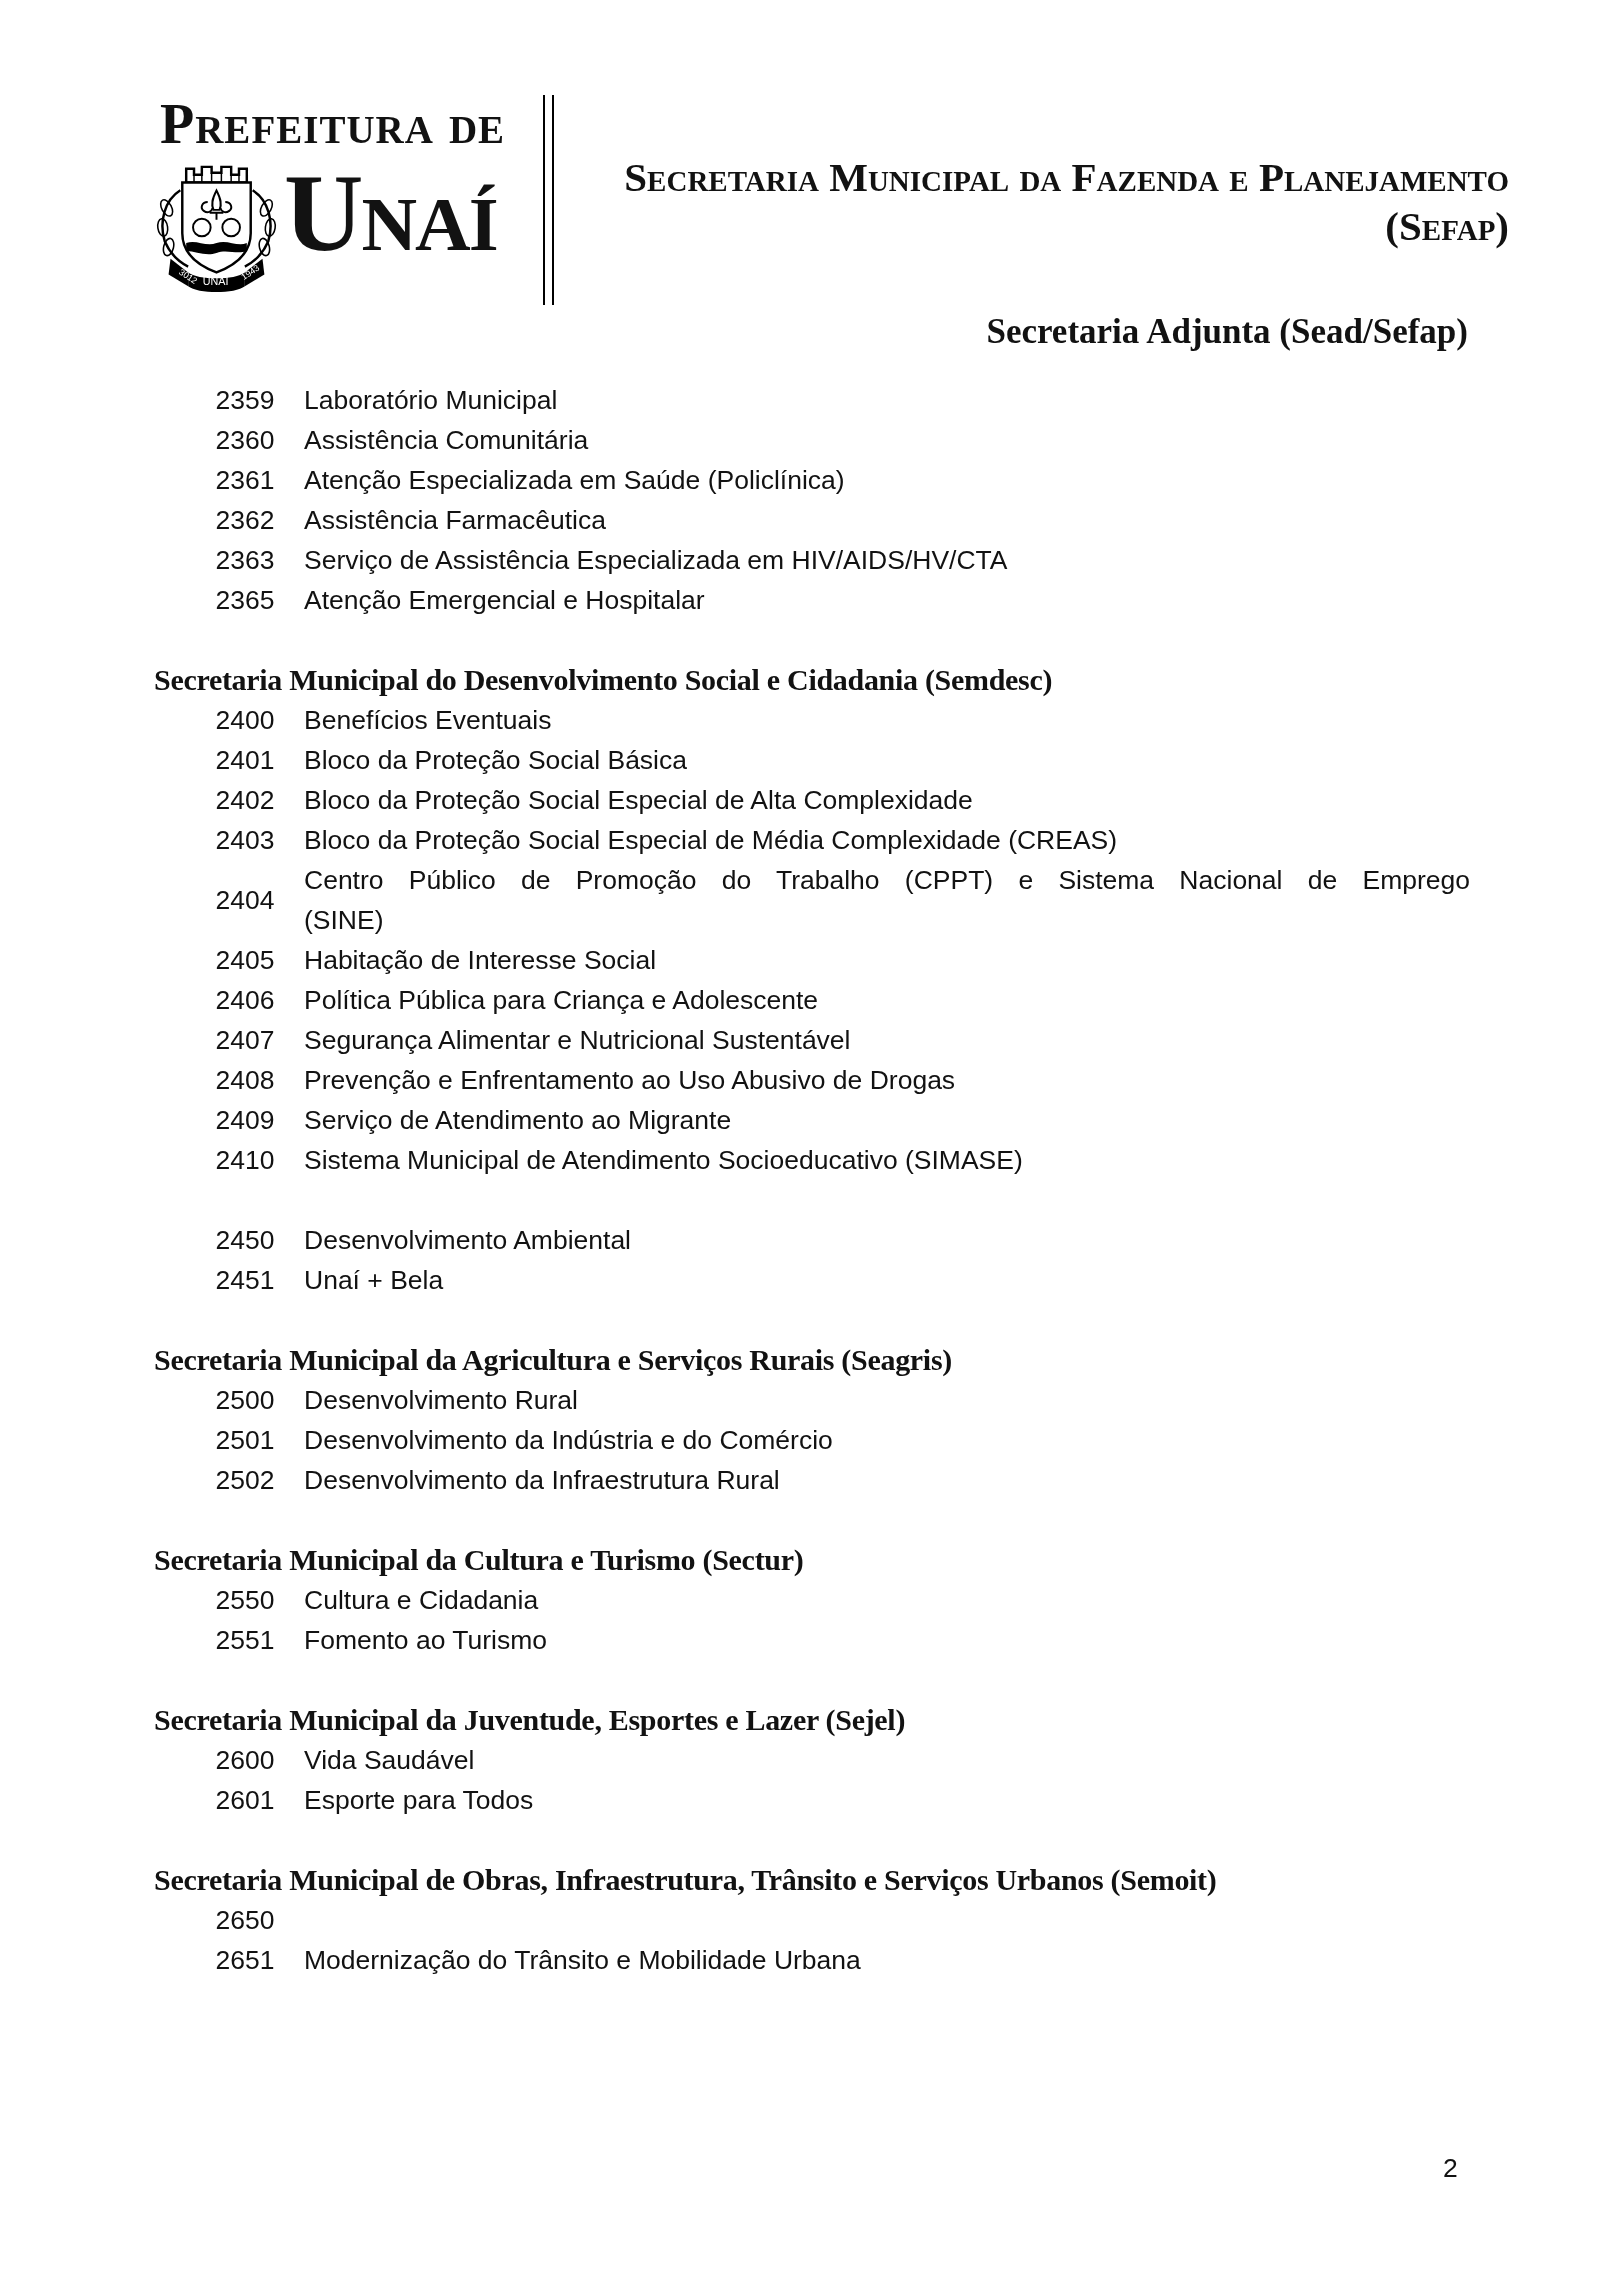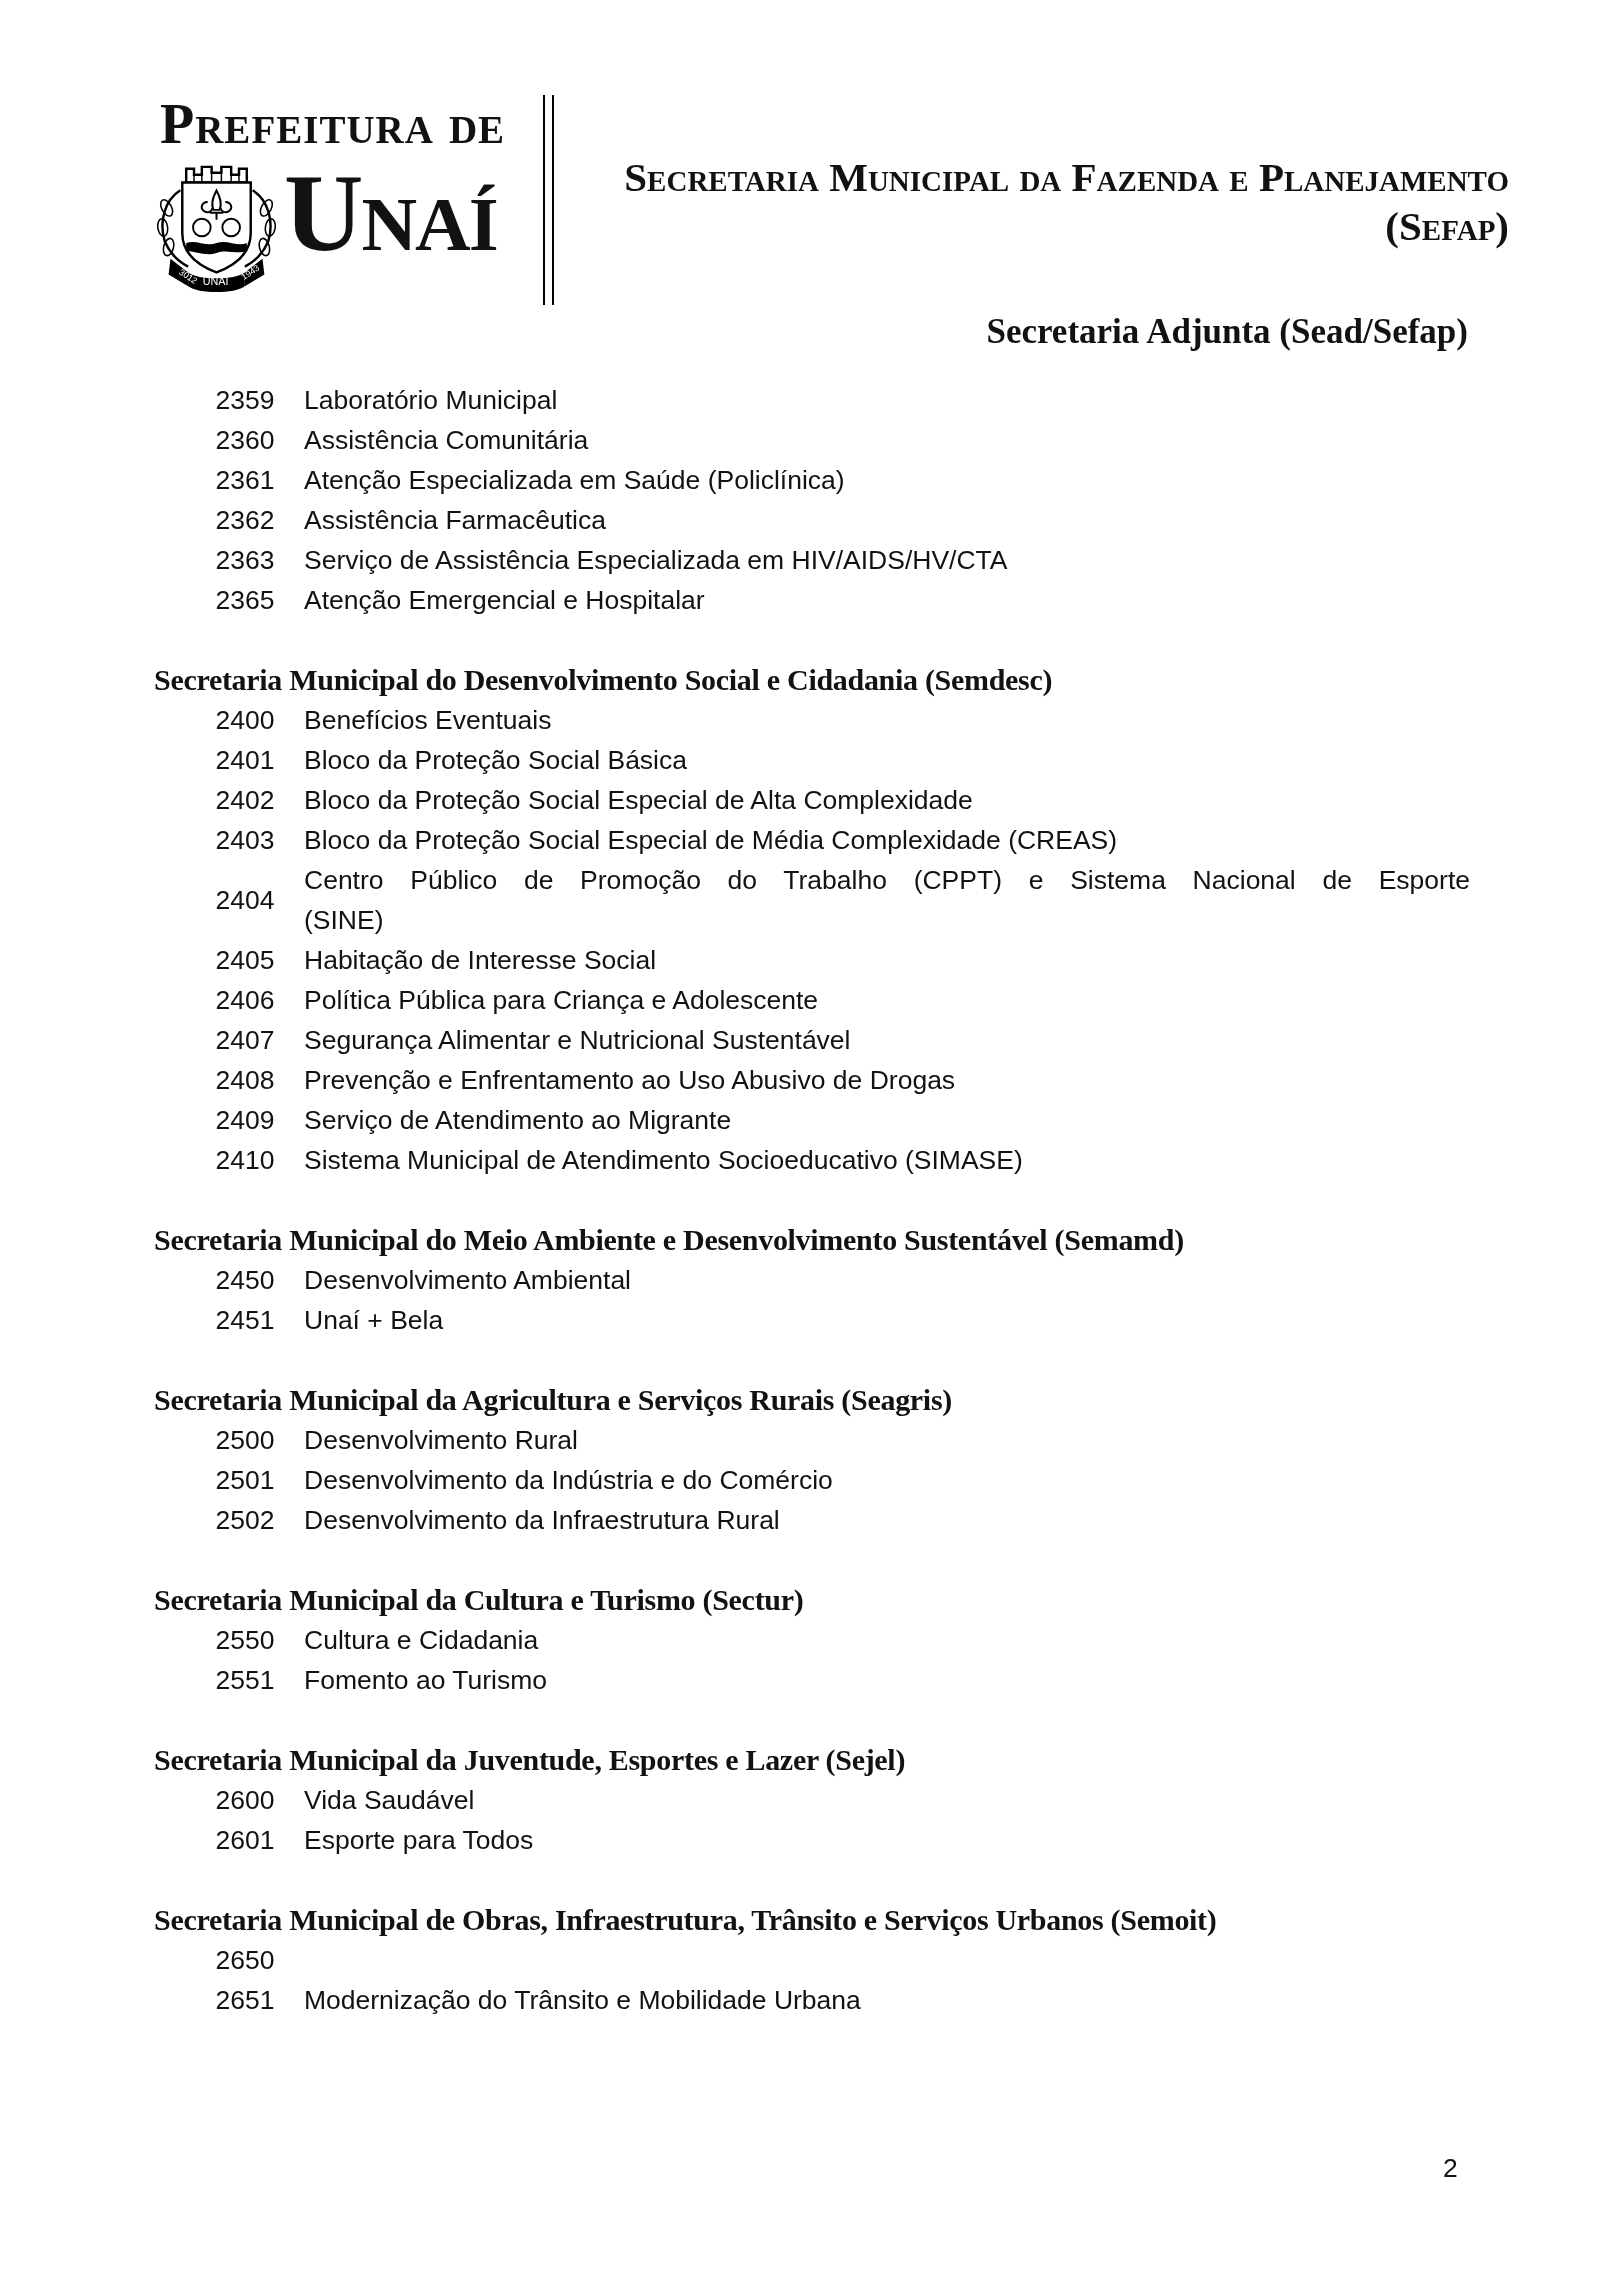--- a/index.html
+++ b/index.html
@@ -173,21 +173,21 @@
     <div class="item-label">Bloco da Proteção Social Especial de Alta Complexidade</div>
   </div>
 
   <div class="item-row">
     <div class="item-code">2403</div>
     <div class="item-label">Bloco da Proteção Social Especial de Média Complexidade (CREAS)</div>
   </div>
 
   <div class="item-row">
     <div class="item-code">2404</div>
-    <div class="item-label"><span class="jline">Centro Público de Promoção do Trabalho (CPPT) e Sistema Nacional de Esporte</span>(SINE)</div>
+    <div class="item-label"><span class="jline">Centro Público de Promoção do Trabalho (CPPT) e Sistema Nacional de Emprego</span>(SINE)</div>
   </div>
 
   <div class="item-row">
     <div class="item-code">2405</div>
     <div class="item-label">Habitação de Interesse Social</div>
   </div>
 
   <div class="item-row">
     <div class="item-code">2406</div>
     <div class="item-label">Política Pública para Criança e Adolescente</div>
@@ -209,21 +209,20 @@
   </div>
 
   <div class="item-row">
     <div class="item-code">2410</div>
     <div class="item-label">Sistema Municipal de Atendimento Socioeducativo (SIMASE)</div>
   </div>
 </div>
   </section>
 
   <section class="section">
-    <h2 class="section-title">Secretaria Municipal do Meio Ambiente e Desenvolvimento Sustentável (Semamd)</h2>
     <div class="section-items">
   <div class="item-row">
     <div class="item-code">2450</div>
     <div class="item-label">Desenvolvimento Ambiental</div>
   </div>
 
   <div class="item-row">
     <div class="item-code">2451</div>
     <div class="item-label">Unaí + Bela</div>
   </div>

